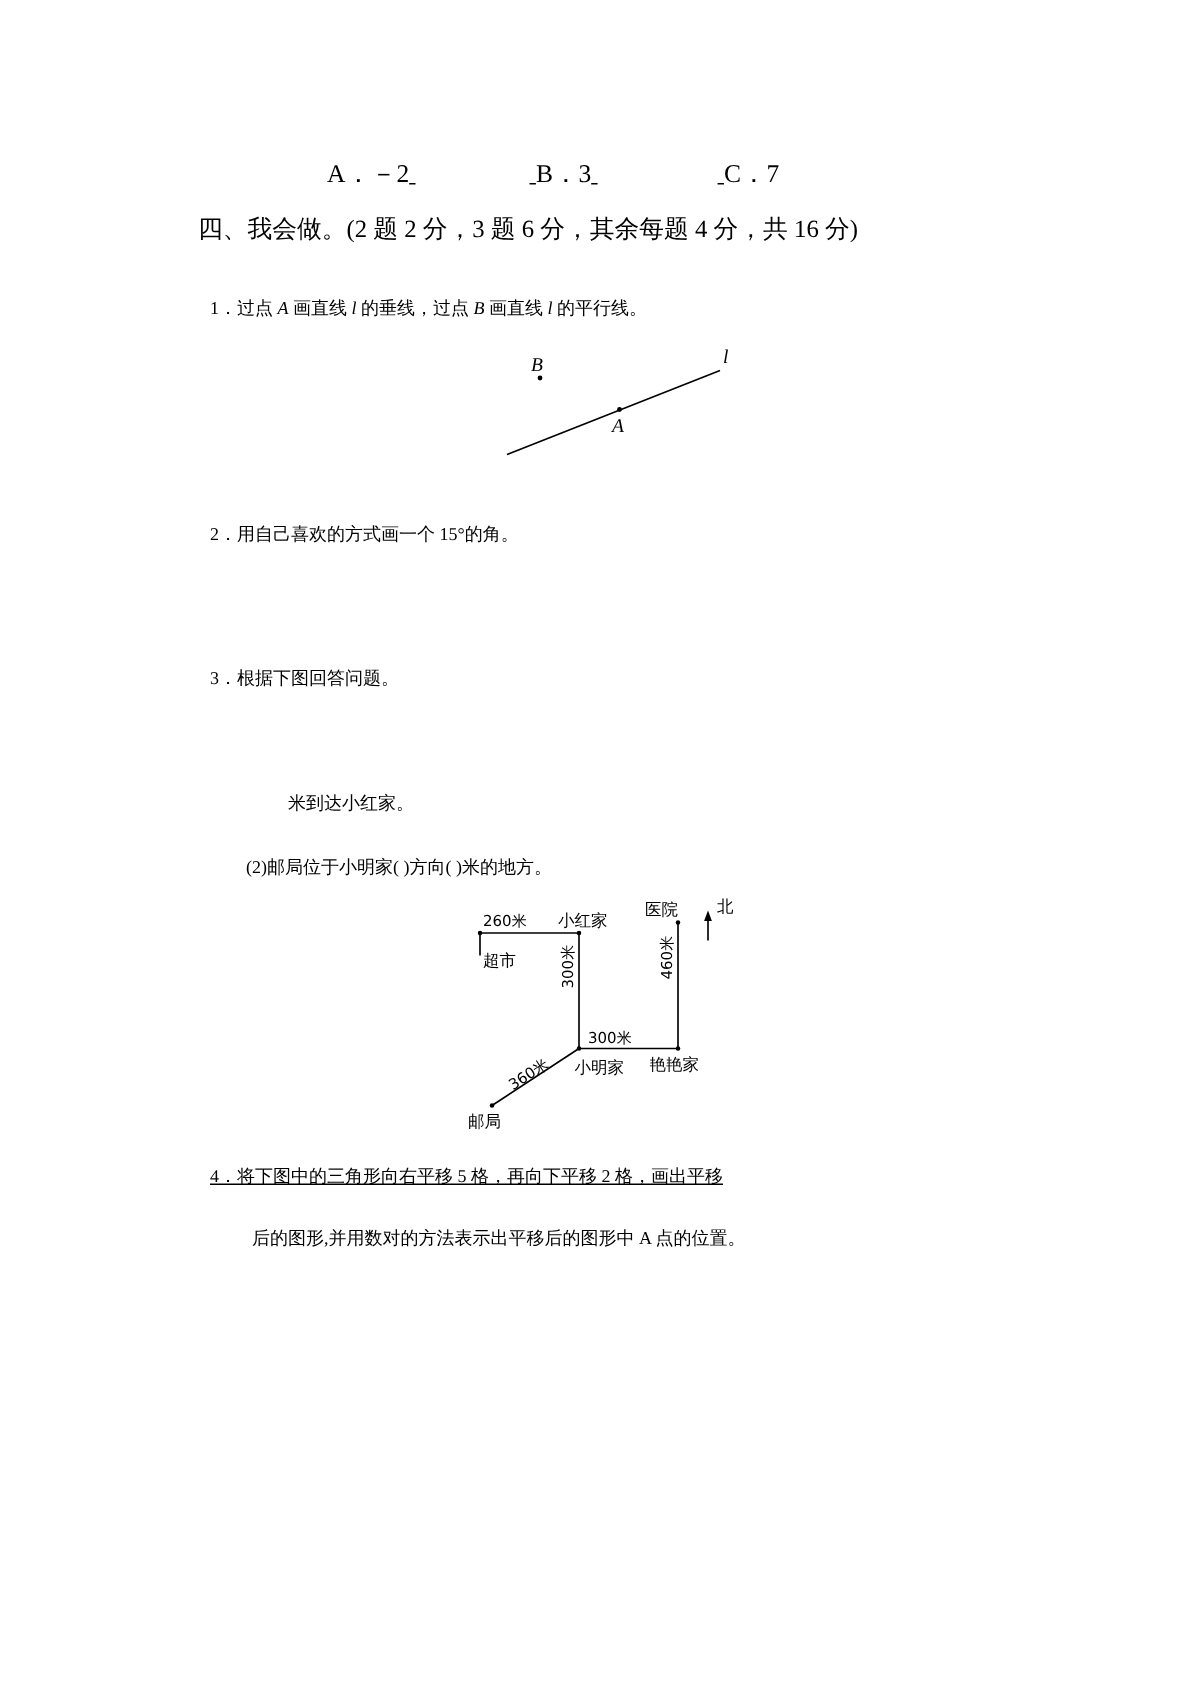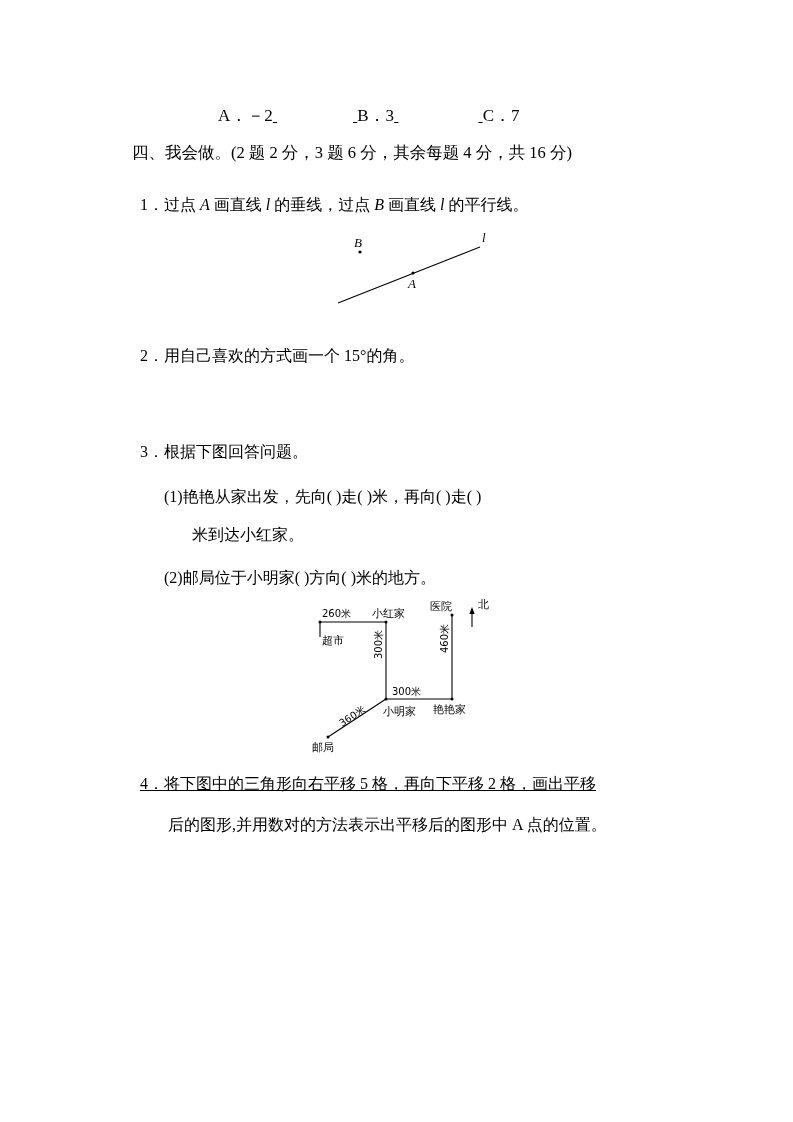--- a/index.html
+++ b/index.html
@@ -37,21 +37,21 @@
   #choices .gapB { display: inline-block; width: 80px; }
 
   
   #section-heading {
     left: 132px; top: 142px;
     font-size: 16.5px;
   }
 
   
   .qline {
-    font-size: 16px;
+    font-size: 12px;
     line-height: 30px;
   }
   #q1 { left: 140px; top: 190px; }
   #q2 { left: 140px; top: 341px; }
   #q3 { left: 140px; top: 437px; }
   #q3a { left: 164px; top: 482px; }
   #q3a2 { left: 192px; top: 520px; }
   #q3b { left: 164px; top: 563px; text-align: center; }
   #q4 { left: 140px; top: 769px; text-decoration: underline; }
   #q4b { left: 168px; top: 810px; }
@@ -121,21 +121,20 @@
       <circle cx="30" cy="27" r="1.6" fill="#000"></circle>
       <text x="24" y="22" class="fig-label-it">B</text>
 
       <text x="152" y="17" class="fig-label-it">l</text>
     </svg>
   </div>
 
   <div class="abs qline" id="q2">2．用自己喜欢的方式画一个 15°的角。</div>
 
   <div class="abs qline" id="q3">3．根据下图回答问题。</div>
-  <div class="abs qline" id="q3a">(1)艳艳从家出发，先向(        )走(        )米，再向(        )走(        )</div>
   <div class="abs qline" id="q3a2">米到达小红家。</div>
   <div class="abs qline" id="q3b">(2)邮局位于小明家(        )方向(        )米的地方。</div>
 
   <div id="fig2">
     <svg width="220" height="165" viewBox="0 0 220 165">
 
       <line x1="20" y1="27" x2="86" y2="27" stroke="#000" stroke-width="1.1"></line>
 
       <line x1="20" y1="27" x2="20" y2="42" stroke="#000" stroke-width="1.1"></line>
 

